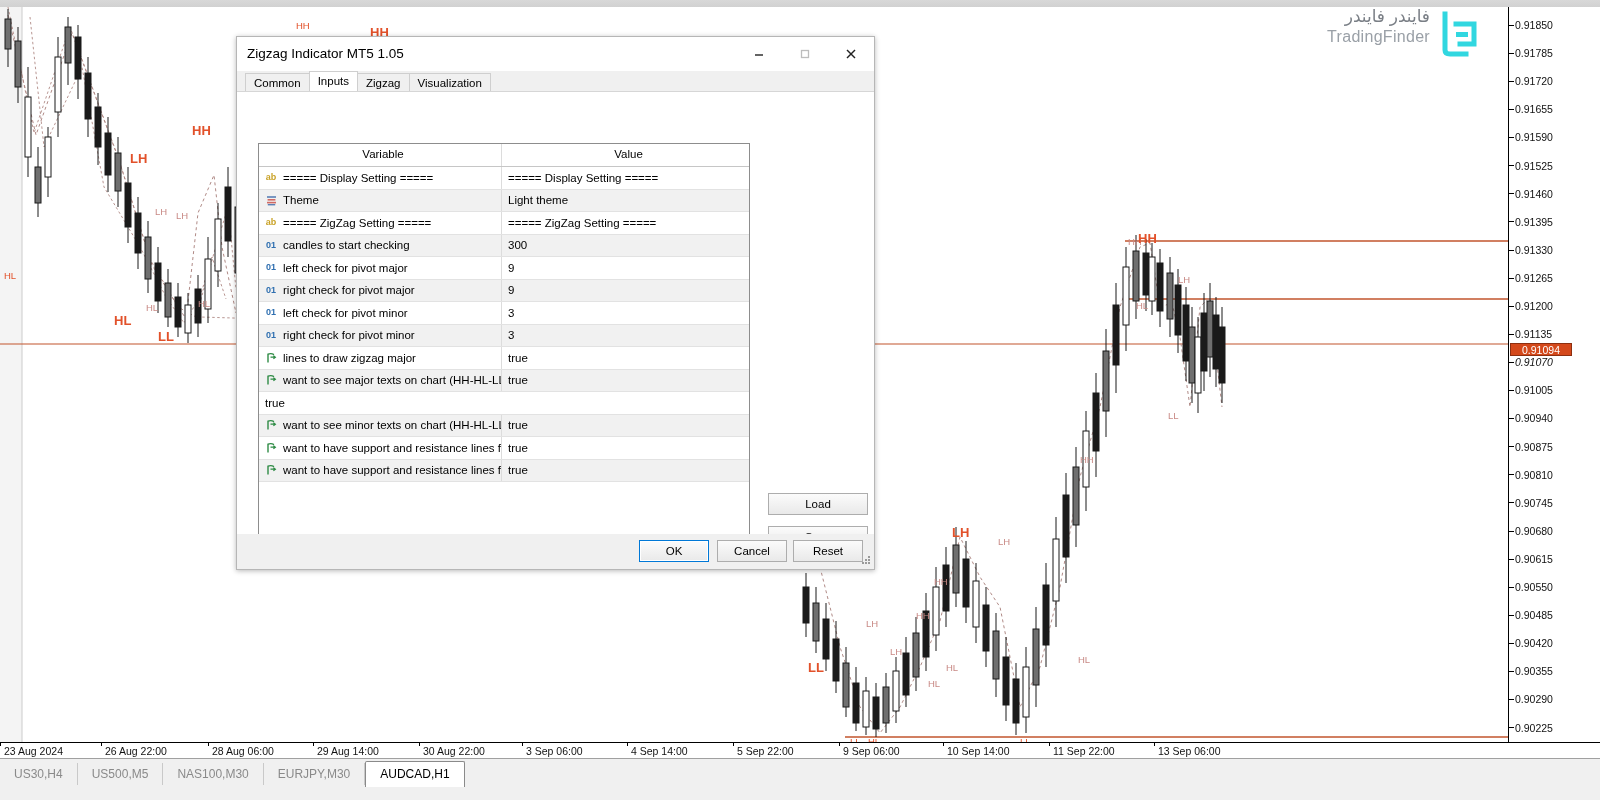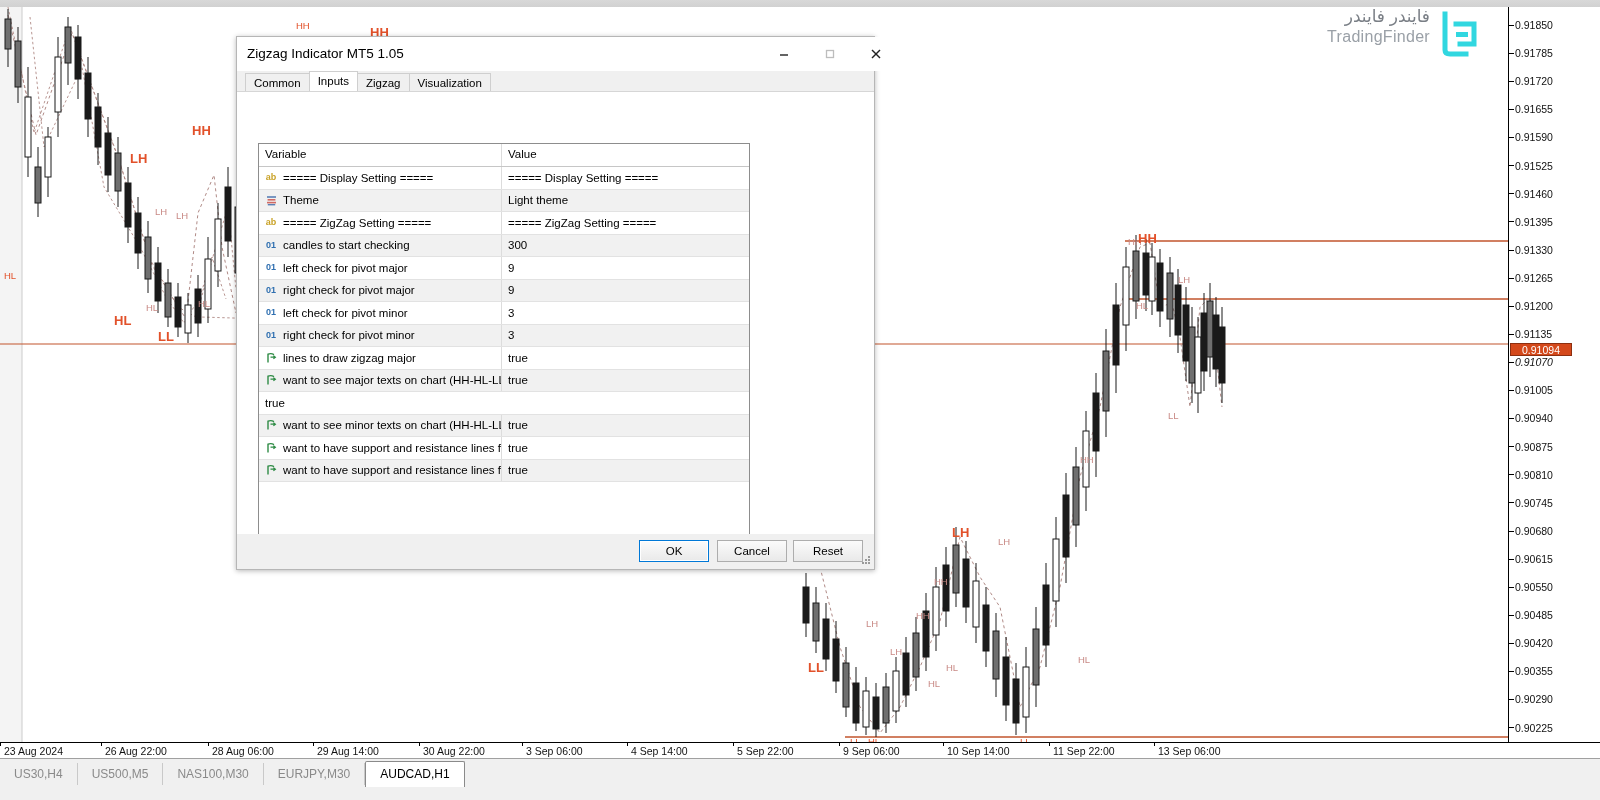--- a/index.html
+++ b/index.html
@@ -73,21 +73,21 @@
   .wm-fa{font-size:17px;color:#7a7f86;letter-spacing:.5px;direction:rtl;line-height:20px;}
   .wm-en{font-size:16px;color:#9aa0a7;line-height:19px;letter-spacing:.3px;}
   .wm-mark{position:absolute;right:0;top:6px;}
 
   
   .dialog{
     position:absolute;left:236px;top:36px;width:637px;height:532px;
     background:#f0f0f0;border:1px solid #b6b6b6;
     box-shadow:0 1px 5px rgba(0,0,0,.28);
   }
-  .dlg-titlebar{position:absolute;left:0;top:0;width:100%;height:34px;background:#fff;padding-left:25px;}
+  .dlg-titlebar{position:absolute;left:0;top:0;width:100%;height:34px;background:#fff;}
   .dlg-title{position:absolute;left:10px;top:9px;font-size:13.5px;color:#000;}
   .dlg-btns{position:absolute;right:0;top:0;display:flex;height:34px;}
   .dlg-btn{width:46px;height:34px;display:flex;align-items:center;justify-content:center;}
   .dlg-btn svg{display:block;}
 
   .dlg-tabs{position:absolute;left:8px;top:34px;height:20px;display:flex;align-items:flex-end;}
   .dlg-tab{
     font-size:11.5px;color:#000;padding:0 8px;height:18px;line-height:18px;
     background:#f0f0f0;border:1px solid #cfcfcf;border-bottom:none;margin-right:-1px;
     box-sizing:border-box;white-space:nowrap;
@@ -95,21 +95,21 @@
   .dlg-tab.active{background:#fff;height:20px;line-height:19px;border-color:#cfcfcf;position:relative;z-index:2;}
 
   .dlg-body{position:absolute;left:0;top:54px;width:637px;height:443px;background:#fff;
             border-top:1px solid #d6d6d6;}
 
   .grid{
     position:absolute;left:21px;top:51px;width:492px;height:409px;
     border:1px solid #8d8d8d;background:#fff;box-sizing:border-box;overflow:hidden;
   }
   .grid-head{display:flex;height:22px;border-bottom:1px solid #c6c6c6;background:#fff;}
-  .grid-head .cell{font-size:11.5px;color:#000;padding:4px 0 0 6px;box-sizing:border-box;}
+  .grid-head .cell{font-size:11.5px;color:#000;padding:4px 0 0 6px;box-sizing:border-box;text-align:center;}
   .col-var{width:243px;border-right:1px solid #dcdcdc;}
   .col-val{flex:1;}
   .grid-rows{}
   .grow{display:flex;height:21.5px;border-bottom:1px solid #e2e2e2;align-items:center;}
   .grow.alt{background:#f1f1f1;}
   .grow .vcell{
     width:243px;box-sizing:border-box;display:flex;align-items:center;gap:5px;
     padding-left:5px;border-right:1px solid #dcdcdc;height:100%;overflow:hidden;
   }
   .grow .valcell{
@@ -622,20 +622,24 @@
                     <path d="M5.5 5.2 L10 5.2 M8.4 3.6 L10.4 5.2 L8.4 6.8" fill="none" stroke="#2e8b45" stroke-width="1.2"></path>
                   </svg>
                 </span>
                 <span class="vlabel">want to have support and resistance lines fo...</span>
               </div>
               <div class="valcell">true</div>
             </div>
           </div>
       </div>
 
+      <div class="side-btns" id="side-buttons">
+          <div class="sbtn">Load</div>
+          <div class="sbtn">Save</div>
+        </div>
     </div>
 
     <div class="footer">
       <div id="footer-buttons">
           <div class="fbtn ok primary">OK</div>
           <div class="fbtn cancel">Cancel</div>
           <div class="fbtn reset">Reset</div>
         </div>
       <div class="resize-grip">
         <i style="left:6px;top:0"></i>

